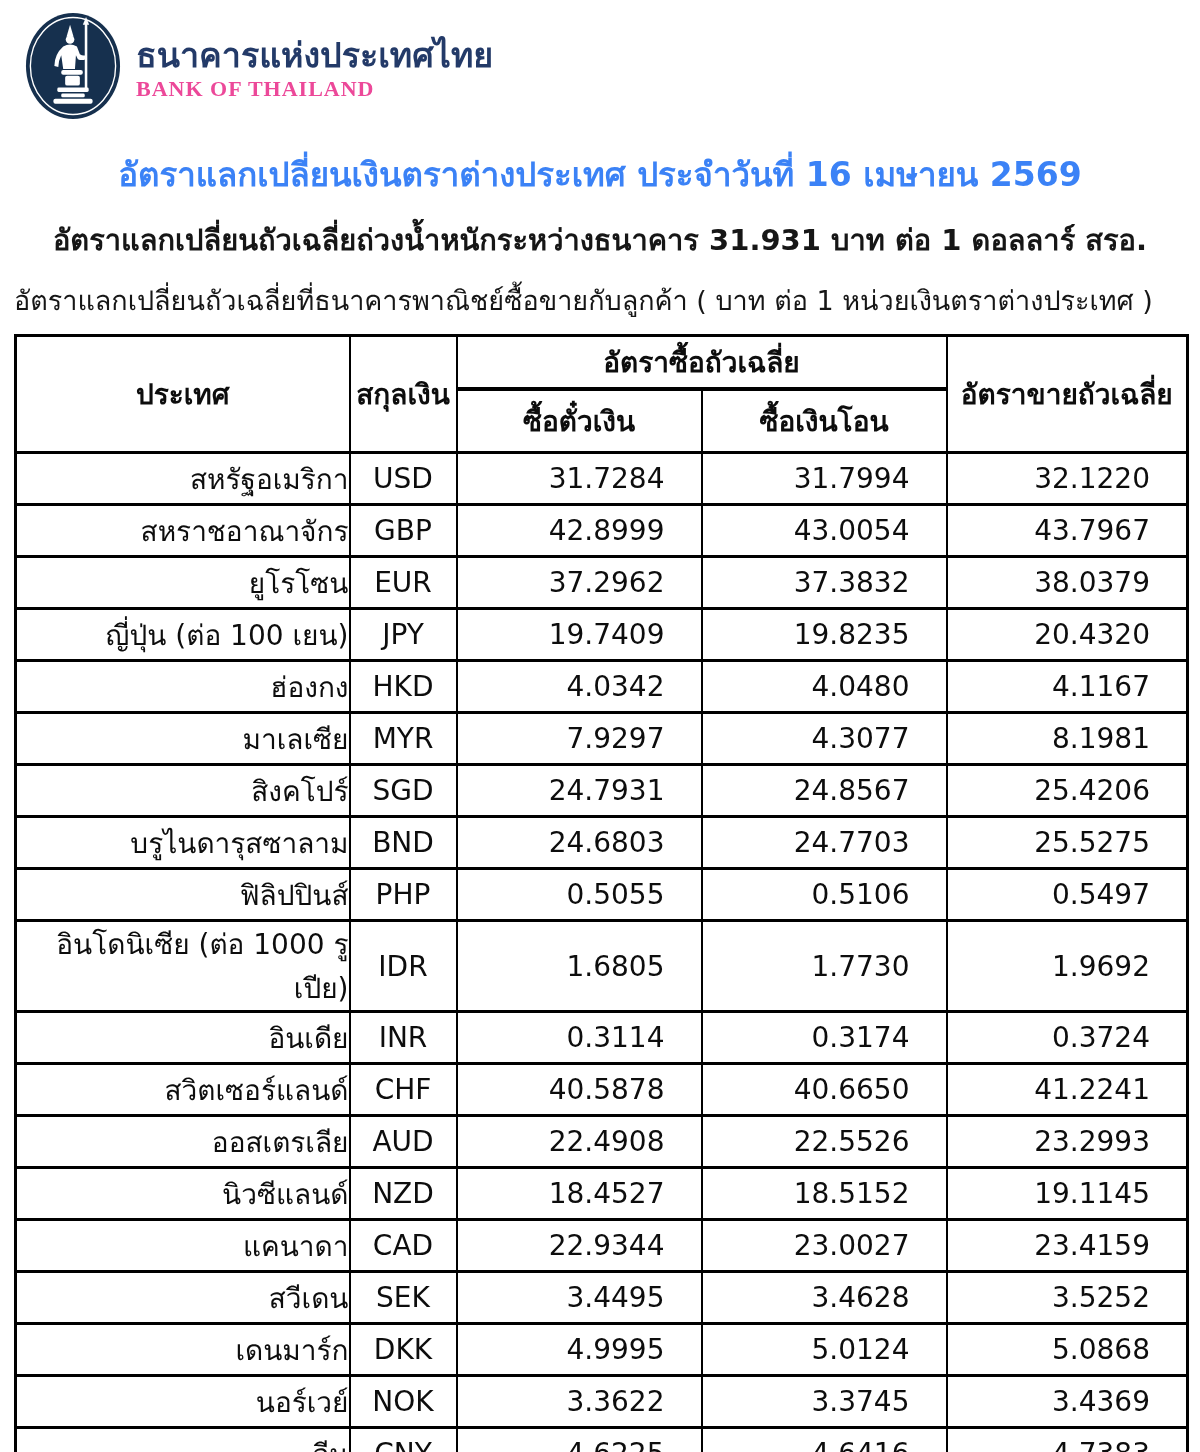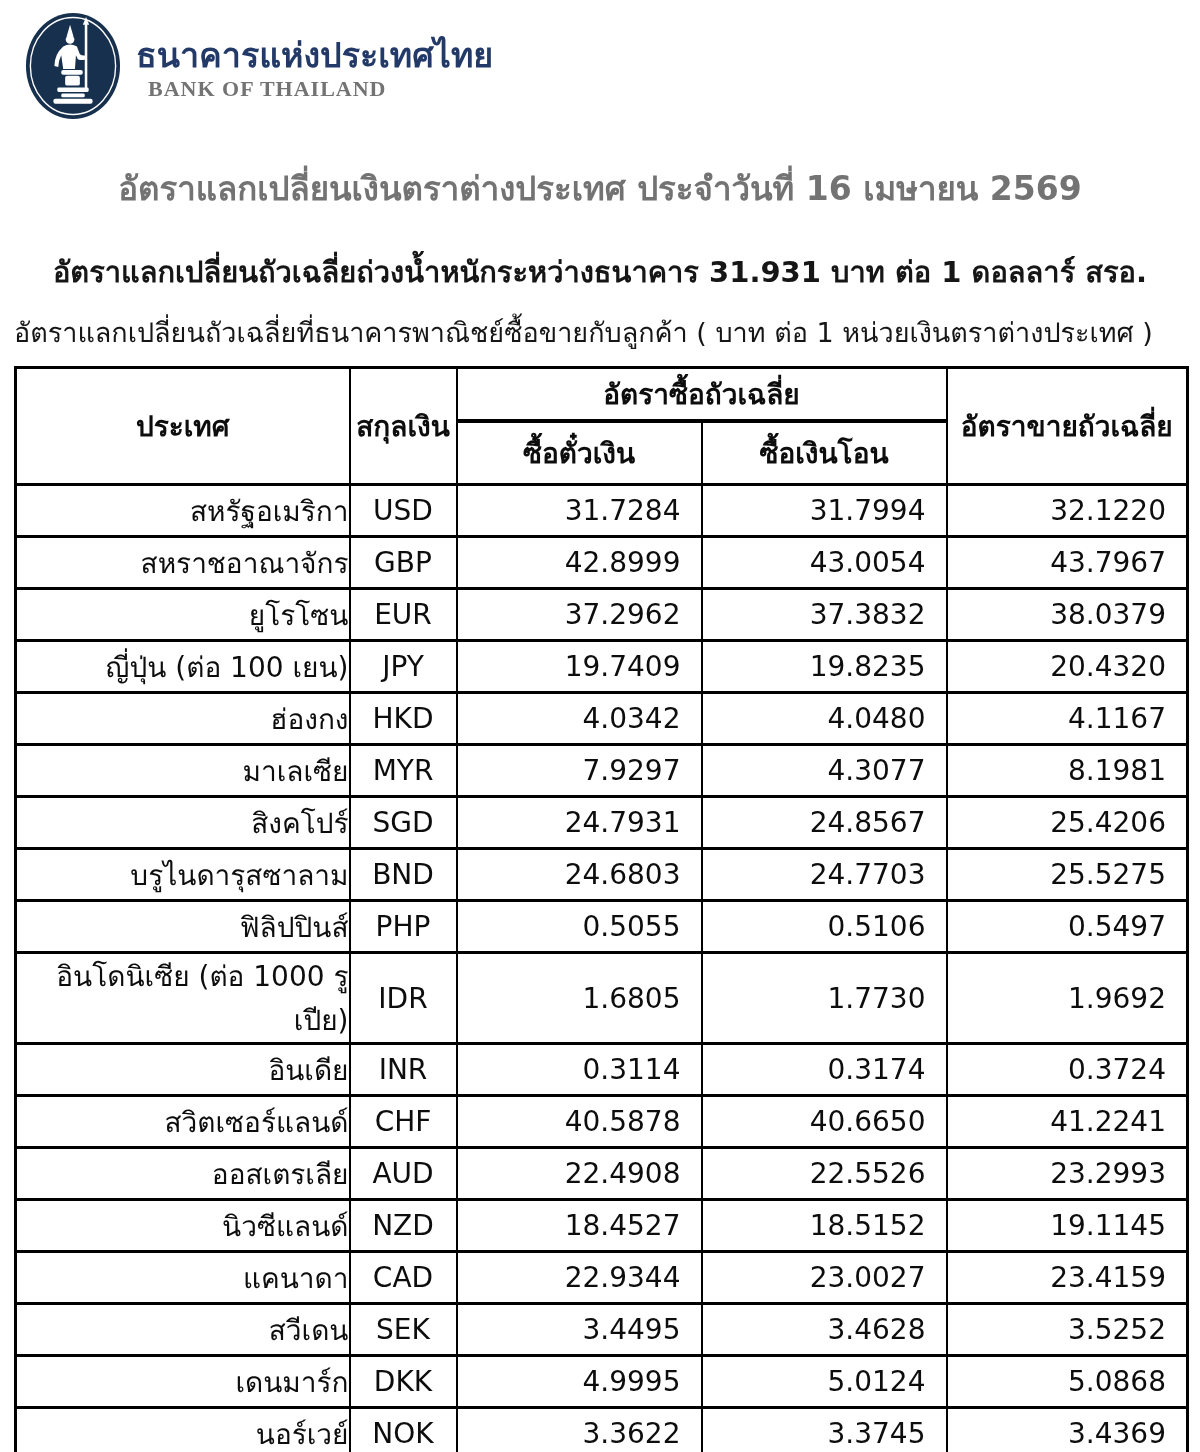--- a/index.html
+++ b/index.html
@@ -26,34 +26,33 @@
     font-size: 34px;
     font-weight: 700;
     color: #233a68;
     line-height: 1.15;
   }
   .bank-name-en {
     font-family: "Liberation Serif", "DejaVu Serif", serif;
     font-size: 22px;
     font-weight: 700;
     letter-spacing: 1px;
-    color: #737373;
-    margin-left: 12px;
+    color: #ec4899;
   }
 
   
   .doc-title {
-    margin-top: 40px;
+    margin-top: 26px;
     text-align: center;
     font-size: 33px;
     font-weight: 700;
-    color: #737373;
+    color: #3b82f6;
   }
   .doc-subtitle {
-    margin-top: 34px;
+    margin-top: 16px;
     text-align: center;
     font-size: 29px;
     font-weight: 600;
     color: #161616;
   }
   .table-caption {
     margin: 16px 0 12px 14px;
     text-align: left;
     font-size: 27px;
     font-weight: 400;
@@ -80,21 +79,21 @@
     font-weight: 600;
     text-align: center;
     vertical-align: middle;
   }
   .rates thead tr.h1 th { height: 53px; }
   .rates thead tr.h2 th { height: 64px; }
   .rates thead th.buy-group { border-bottom-width: 4px; }
   .rates tbody td { height: 52px; font-size: 28px; vertical-align: middle; }
   .td-country { text-align: right; padding-left: 12px; }
   .td-currency { text-align: center; }
-  .td-num { text-align: right; padding-right: 20px; }
+  .td-num { text-align: right; padding-right: 36px; }
 </style>
 </head>
 <body>
 
 <div class="bank-header">
   <svg class="bank-logo" viewBox="0 0 100 112" xmlns="http://www.w3.org/2000/svg" aria-hidden="true">
 
     <ellipse cx="50" cy="56" rx="48" ry="54" fill="#16304e"></ellipse>
     <ellipse cx="50" cy="56" rx="43.5" ry="49.5" fill="none" stroke="#ffffff" stroke-width="1.4"></ellipse>
 

